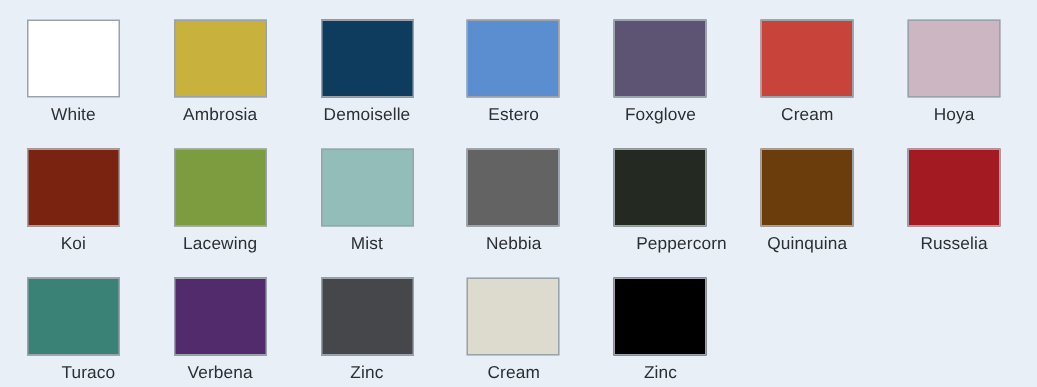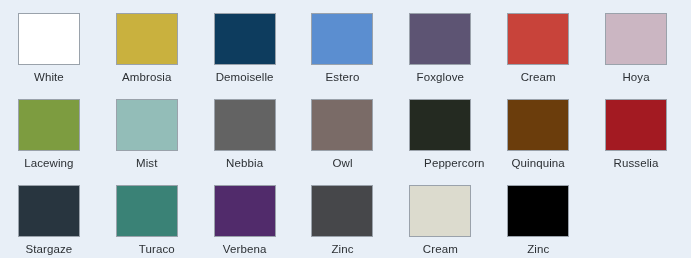--- a/index.html
+++ b/index.html
@@ -78,50 +78,46 @@
     </div>
     <div class="swatch-cell">
       <div class="swatch-chip" style="background: rgb(200, 67, 58); border-color: rgb(154, 162, 171);"></div>
       <div class="swatch-label" style="color: rgb(43, 47, 51);">Cream</div>
     </div>
     <div class="swatch-cell">
       <div class="swatch-chip" style="background: rgb(203, 182, 194); border-color: rgb(154, 162, 171);"></div>
       <div class="swatch-label" style="color: rgb(43, 47, 51);">Hoya</div>
     </div>
     <div class="swatch-cell">
+      <div class="swatch-chip" style="background: rgb(122, 35, 16); border-color: rgb(154, 162, 171);"></div>
+      <div class="swatch-label" style="color: rgb(43, 47, 51);">Koi</div>
+    </div>
+    <div class="swatch-cell">
       <div class="swatch-chip" style="background: rgb(125, 156, 64); border-color: rgb(154, 162, 171);"></div>
       <div class="swatch-label" style="color: rgb(43, 47, 51);">Lacewing</div>
     </div>
     <div class="swatch-cell">
       <div class="swatch-chip" style="background: rgb(147, 189, 184); border-color: rgb(154, 162, 171);"></div>
       <div class="swatch-label" style="color: rgb(43, 47, 51);">Mist</div>
     </div>
     <div class="swatch-cell">
       <div class="swatch-chip" style="background: rgb(99, 99, 99); border-color: rgb(154, 162, 171);"></div>
       <div class="swatch-label" style="color: rgb(43, 47, 51);">Nebbia</div>
     </div>
     <div class="swatch-cell">
-      <div class="swatch-chip" style="background: rgb(122, 107, 103); border-color: rgb(154, 162, 171);"></div>
-      <div class="swatch-label" style="color: rgb(43, 47, 51);">Owl</div>
-    </div>
-    <div class="swatch-cell">
       <div class="swatch-chip" style="background: rgb(36, 42, 33); border-color: rgb(154, 162, 171);"></div>
       <div class="swatch-label" style="color: rgb(43, 47, 51); padding-left: 28px;">Peppercorn</div>
     </div>
     <div class="swatch-cell">
       <div class="swatch-chip" style="background: rgb(107, 61, 12); border-color: rgb(154, 162, 171);"></div>
       <div class="swatch-label" style="color: rgb(43, 47, 51);">Quinquina</div>
     </div>
     <div class="swatch-cell">
       <div class="swatch-chip" style="background: rgb(163, 26, 34); border-color: rgb(154, 162, 171);"></div>
       <div class="swatch-label" style="color: rgb(43, 47, 51);">Russelia</div>
-    </div>
-    <div class="swatch-cell">
-      <div class="swatch-chip" style="background: rgb(40, 53, 63); border-color: rgb(154, 162, 171);"></div>
-      <div class="swatch-label" style="color: rgb(43, 47, 51);">Stargaze</div>
     </div>
     <div class="swatch-cell">
       <div class="swatch-chip" style="background: rgb(58, 130, 118); border-color: rgb(154, 162, 171);"></div>
       <div class="swatch-label" style="color: rgb(43, 47, 51); margin-left: 20px;">Turaco</div>
     </div>
     <div class="swatch-cell">
       <div class="swatch-chip" style="background: rgb(81, 43, 107); border-color: rgb(154, 162, 171);"></div>
       <div class="swatch-label" style="color: rgb(43, 47, 51);">Verbena</div>
     </div>
     <div class="swatch-cell">

